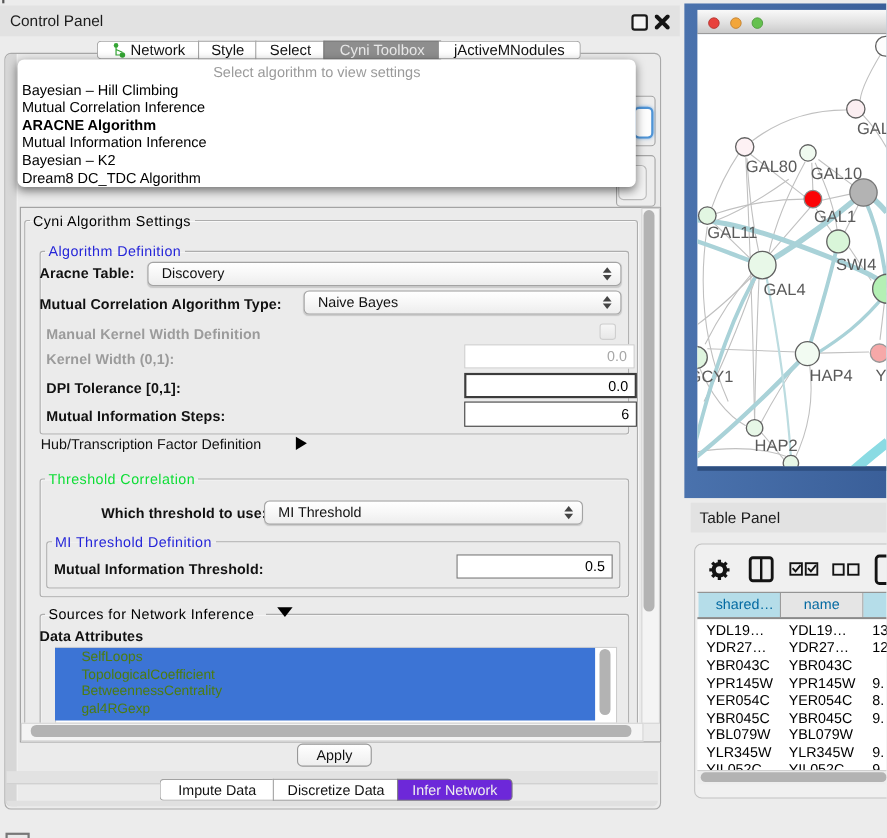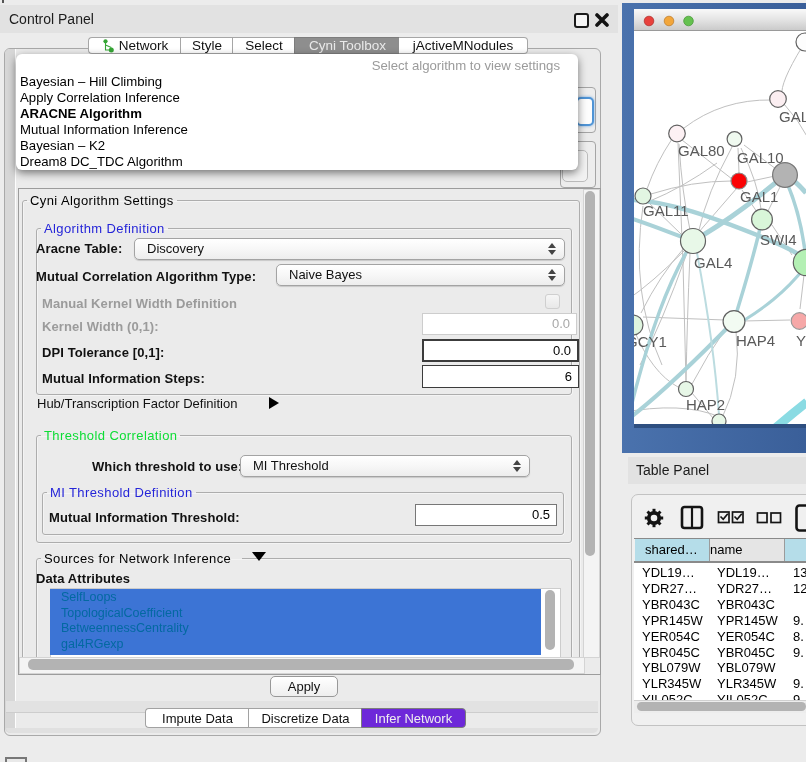--- a/index.html
+++ b/index.html
@@ -35,21 +35,21 @@
 #apply{left:270px;top:676px;width:66px;height:19px;border:1px solid #989898;border-radius:5px;background:linear-gradient(#ffffff,#eeeeee);text-align:center;font-size:13px;color:#111;line-height:19px}
 
 .bseg{position:absolute;top:708px;height:18px;background:#fff;border:1px solid #a2a2a2;display:flex;align-items:center;justify-content:center;font-size:13px;font-weight:normal;color:#111}
 
 #dd{left:16px;top:54px;width:562px;height:116px;background:#fff;border-radius:6px;box-shadow:0 3px 9px rgba(0,0,0,0.5);}
 #dd div{position:absolute;left:4px;font-size:13.2px;color:#000;white-space:nowrap}
 
 #tpbar{left:628px;top:457px;width:178px;height:27px;background:#e2e2e2}
 #tpbar span{position:absolute;left:8px;top:5px;font-size:14px;color:#1c1c1c}
 #tbox{left:631px;top:494px;width:180px;height:230px;background:#f0f0f0;border:1px solid #c2c2c2;border-radius:7px}
-.hcell{position:absolute;top:539px;height:22px;border-right:1px solid #9b9b9b;font-size:13px;color:#000000;text-align:left;line-height:22px}
+.hcell{position:absolute;top:539px;height:22px;border-right:1px solid #9b9b9b;font-size:13px;color:#0369a1;text-align:center;line-height:22px}
 .trow{position:absolute;font-size:13px;color:#000;white-space:nowrap}
 </style></head>
 <body>
 
 <div class="abs" style="left:2px;top:0;width:2px;height:3px;background:#555"></div>
 <div class="abs" id="titlebar">
     <span>Control Panel</span>
   </div>
 <div class="abs" id="floatbtn"></div>
 <svg class="abs" style="left:595px;top:13px" width="14" height="14" viewBox="0 0 14 14">
@@ -121,38 +121,38 @@
 <div class="lbl" style="left:49px;top:510px">Mutual Information Threshold:</div>
 <div class="tf" style="left:415px;top:504px;width:134px;height:20px;border:1px solid #777;line-height:20px">0.5</div>
 
 <fieldset style="left:36px;top:551px;width:534px;height:118px">
     <legend>Sources for Network Inference &nbsp;</legend>
   </fieldset>
 <div class="abs" style="left:252px;top:552px;width:0;height:0;border-left:7px solid transparent;border-right:7px solid transparent;border-top:9px solid #000"></div>
 <div class="lbl" style="left:36px;top:571px">Data Attributes</div>
 <div class="abs" style="left:50px;top:588px;width:509px;height:68px;background:#fff;border:1px solid #ccc"></div>
 <div class="abs" style="left:50px;top:589px;width:491px;height:66px;background:#3c74d5"></div>
-<div class="abs" style="left:61px;top:590px;font-size:12.5px;color:#0369a1;line-height:15.6px">SelfLoops<br>TopologicalCoefficient<br>BetweennessCentrality<br>gal4RGexp</div>
+<div class="abs" style="left:74px;top:590px;font-size:12.5px;color:#4d7c0f;line-height:15.6px">SelfLoops<br>TopologicalCoefficient<br>BetweennessCentrality<br>gal4RGexp</div>
 <div class="sbthumb" style="left:545px;top:590px;width:10px;height:60px"></div>
 
 <div class="sbtrack" style="left:583px;top:189px;width:15px;height:467px"></div>
 <div class="sbthumb" style="left:585px;top:191px;width:10px;height:365px"></div>
 <div class="sbtrack" style="left:19px;top:657px;width:564px;height:15px"></div>
 <div class="sbthumb" style="left:28px;top:659px;width:546px;height:11px"></div>
 
 <div class="abs" id="apply">Apply</div>
 
 <div class="bseg" style="left:145px;width:103px;border-radius:4px 0 0 4px;border-right:none">Impute Data</div>
 <div class="bseg" style="left:248px;width:113px;border-right:none">Discretize Data</div>
 <div class="bseg" style="left:361px;width:103px;background:#6d28d9;color:#efefef;border-color:#7d7d7d;border-radius:0 4px 4px 0">Infer Network</div>
 
 <div class="abs" id="dd">
-  <div style="left:0;width:544px;top:4px;height:13px;text-align:right;color:#9b9b9b">Select algorithm to view settings</div>
+  <div style="left:0;width:544px;top:4px;height:13px;text-align:center;color:#9b9b9b">Select algorithm to view settings</div>
   <div style="top:20px">Bayesian – Hill Climbing</div>
-  <div style="top:36px">Apply Correlation Inference</div>
+  <div style="top:36px">Mutual Correlation Inference</div>
   <div style="top:52px" class="b">ARACNE Algorithm</div>
   <div style="top:68px">Mutual Information Inference</div>
   <div style="top:84px">Bayesian – K2</div>
   <div style="top:100px">Dream8 DC_TDC Algorithm</div>
 </div>
 
 <svg class="abs" style="left:622px;top:3px" width="184" height="450" viewBox="0 0 184 450">
   <defs>
     <linearGradient id="tbar" x1="0" y1="0" x2="0" y2="1">
       <stop offset="0" stop-color="#f9f9f9"></stop>

